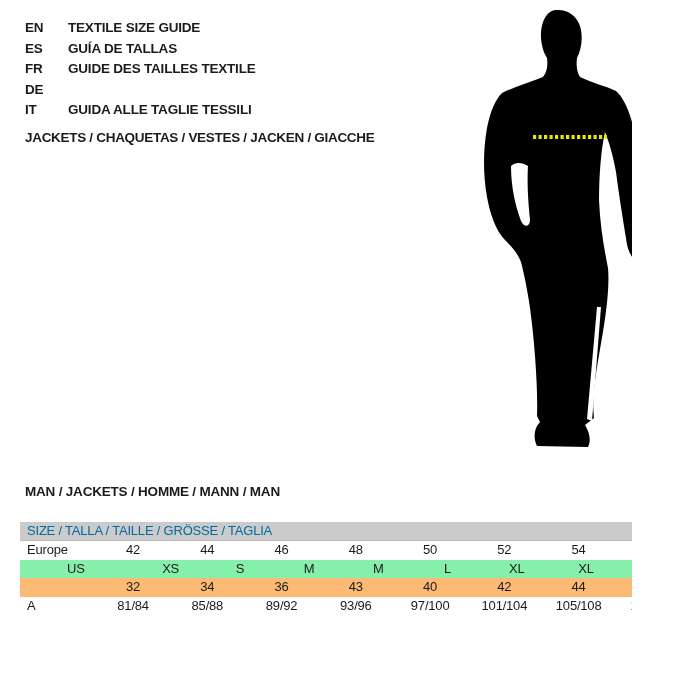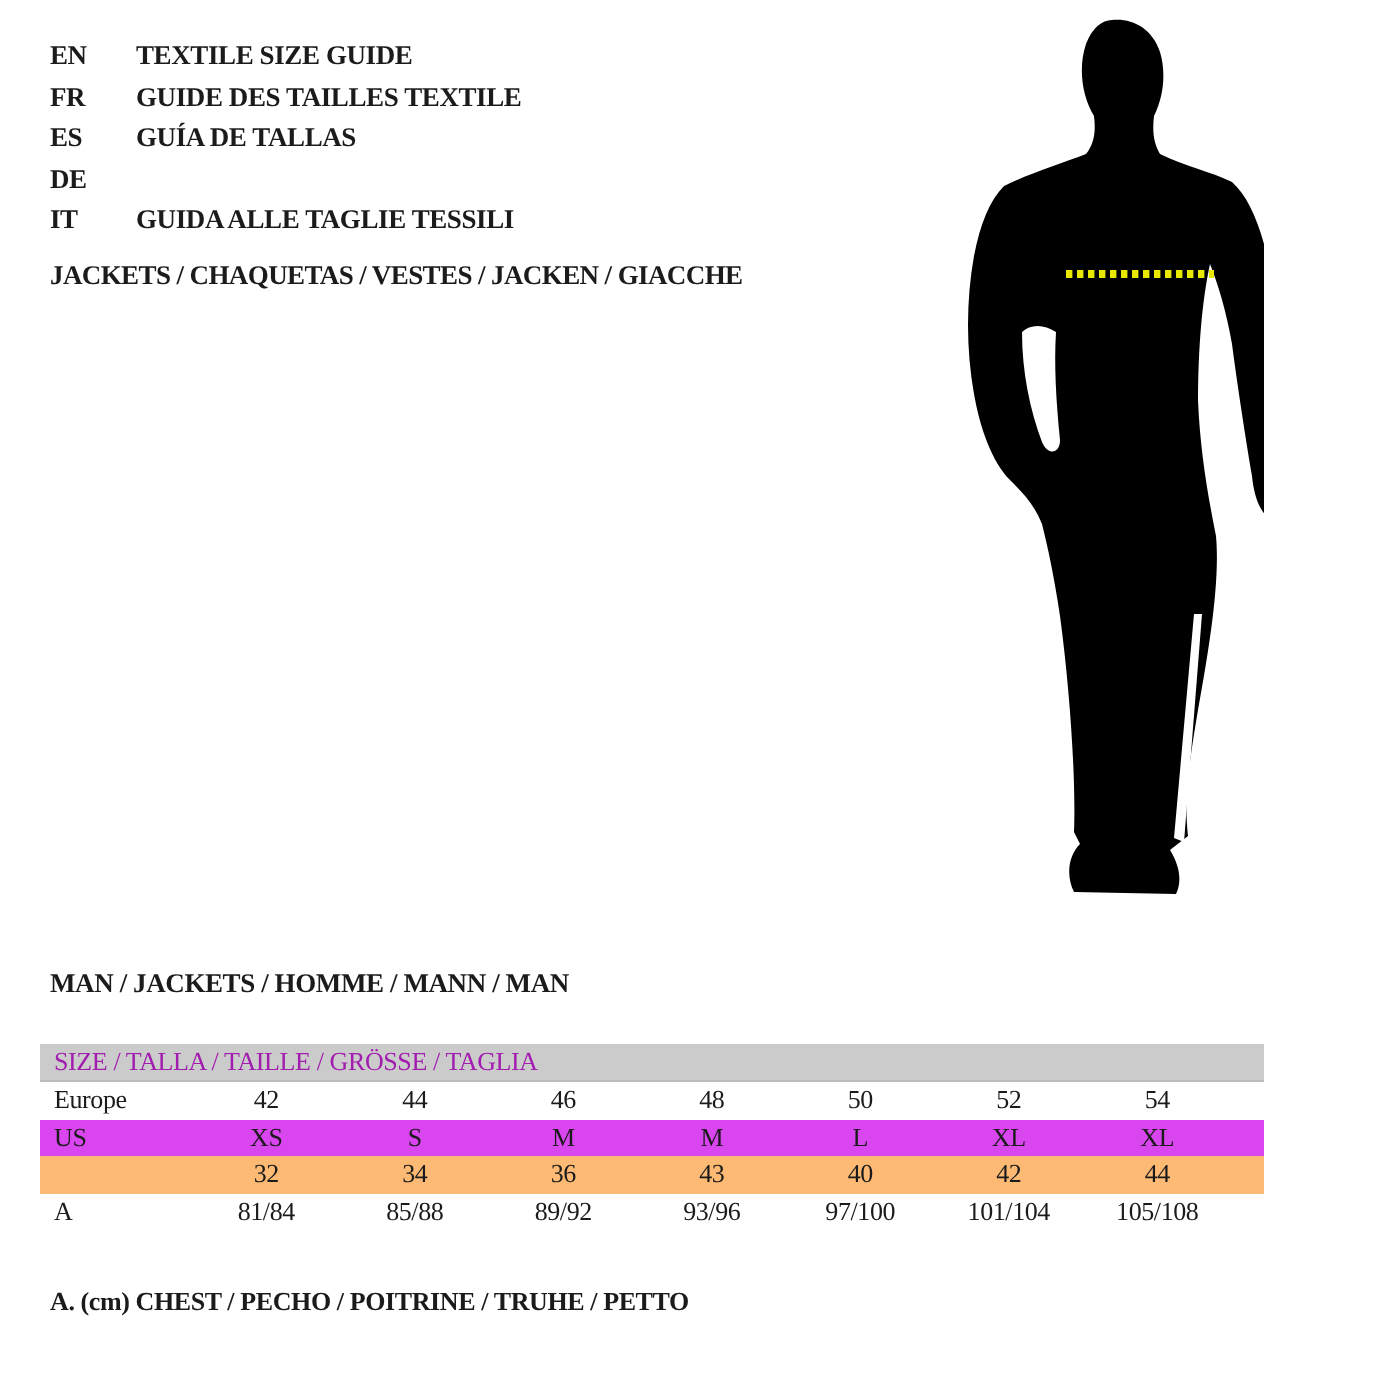--- a/index.html
+++ b/index.html
@@ -1,62 +1,62 @@
 <!DOCTYPE html>
 <html><head>
 <meta charset="utf-8">
 <style>
   html,body { margin:0; padding:0; background:#ffffff; }
   .canvas {
     position:relative; width:632px; height:700px; background:#ffffff;
-    font-family:Liberation Serif, serif; color:#1b1b1b; overflow:hidden;
+    font-family:Liberation Sans, sans-serif; color:#1b1b1b; overflow:hidden;
   }
   
   .lang-block { position:absolute; left:25px; top:18px; font-weight:bold;
     font-size:13.5px; line-height:20.5px; letter-spacing:-0.2px; }
   .lang-row { display:flex; }
   .lang-code { width:43px; flex:0 0 43px; }
   
   .categories { position:absolute; left:25px; top:127px; font-weight:bold;
     font-size:13.5px; line-height:22px; letter-spacing:-0.3px; white-space:nowrap; }
   
   .figure { position:absolute; left:460px; top:0; }
   
   .man-title { position:absolute; left:25px; top:484px; font-weight:bold;
     font-size:13.5px; letter-spacing:-0.2px; }
   
   .size-table { position:absolute; left:20px; top:522px; width:670px;
     font-size:13px; letter-spacing:-0.2px; }
   .t-header { height:18px; line-height:18px; padding-left:7px;
-    color:#a21caf; border-bottom:1px solid #bdbdbd; }
+    color:#0369a1; border-bottom:1px solid #bdbdbd; }
   .t-row { display:grid; grid-template-columns:76px repeat(8, 1fr);
     height:18.5px; line-height:18.5px; }
   .cell { text-align:center; overflow:hidden; }
   .cell.label { text-align:left; padding-left:7px; }
   
   .footnote { position:absolute; left:25px; top:643px; font-weight:bold;
     font-size:13px; letter-spacing:-0.2px; white-space:nowrap; }
 </style>
 </head>
 <body>
 
 <div class="canvas">
 
   <section class="lang-block">
     <div class="lang-row">
       <span class="lang-code">EN</span>
       <span>TEXTILE SIZE GUIDE</span>
     </div>
     <div class="lang-row">
+      <span class="lang-code">ES</span>
+      <span>GUÍA DE TALLAS</span>
+    </div>
+    <div class="lang-row">
       <span class="lang-code">FR</span>
       <span>GUIDE DES TAILLES TEXTILE</span>
-    </div>
-    <div class="lang-row">
-      <span class="lang-code">ES</span>
-      <span>GUÍA DE TALLAS</span>
     </div>
     <div class="lang-row">
       <span class="lang-code">DE</span>
     </div>
     <div class="lang-row">
       <span class="lang-code">IT</span>
       <span>GUIDA ALLE TAGLIE TESSILI</span>
     </div>
   </section>
 
@@ -123,21 +123,21 @@
       <div class="cell">42</div>
       <div class="cell">44</div>
       <div class="cell">46</div>
       <div class="cell">48</div>
       <div class="cell">50</div>
       <div class="cell">52</div>
       <div class="cell">54</div>
       <div class="cell">56</div>
     </div>
 
-    <div class="t-row striped" style="background: #d946ef;">
+    <div class="t-row striped" style="background: #86efac; padding-left: 40px;">
       <div class="cell label">US</div>
       <div class="cell">XS</div>
       <div class="cell">S</div>
       <div class="cell">M</div>
       <div class="cell">M</div>
       <div class="cell">L</div>
       <div class="cell">XL</div>
       <div class="cell">XL</div>
       <div class="cell">XXL</div>
     </div>
@@ -160,15 +160,14 @@
       <div class="cell">85/88</div>
       <div class="cell">89/92</div>
       <div class="cell">93/96</div>
       <div class="cell">97/100</div>
       <div class="cell">101/104</div>
       <div class="cell">105/108</div>
       <div class="cell">109/112</div>
     </div>
   </div>
 
-  <div class="footnote">A. (cm) CHEST / PECHO / POITRINE / TRUHE / PETTO</div>
 
 </div>
 
 </body></html>

